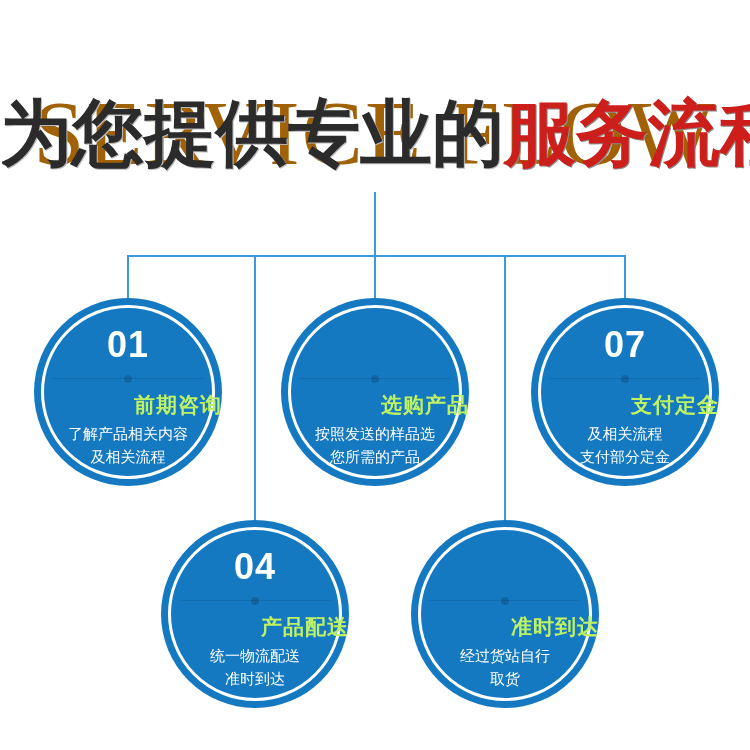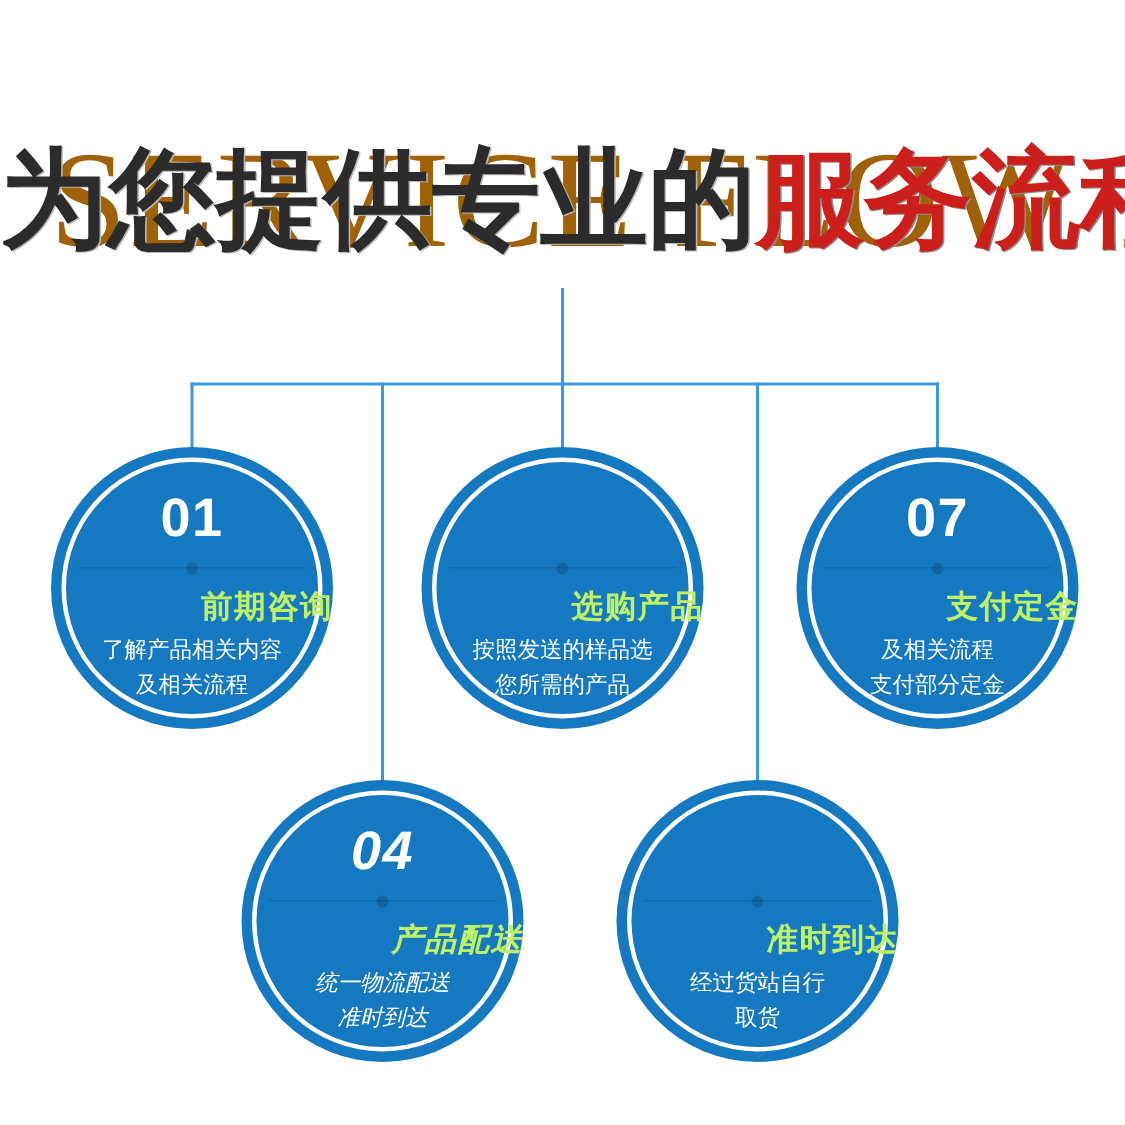--- a/index.html
+++ b/index.html
@@ -141,21 +141,21 @@
     text-align: center;
     font-size: 15px;
     line-height: 23px;
     color: #ffffff;
   }
 
   
   #node-1 { left: 34px;  top: 298px; }
   #node-2 { left: 281px; top: 298px; }
   #node-3 { left: 531px; top: 298px; }
-  #node-4 { left: 161px; top: 520px; font-style: italic; }
+  #node-4 { left: 161px; top: 520px; }
   #node-5 { left: 411px; top: 520px; }
 </style>
 </head>
 <body>
 
 <div id="stage">
 
   <div class="header">
     <div class="watermark">SERVICE FLOW</div>
     <div class="headline">

